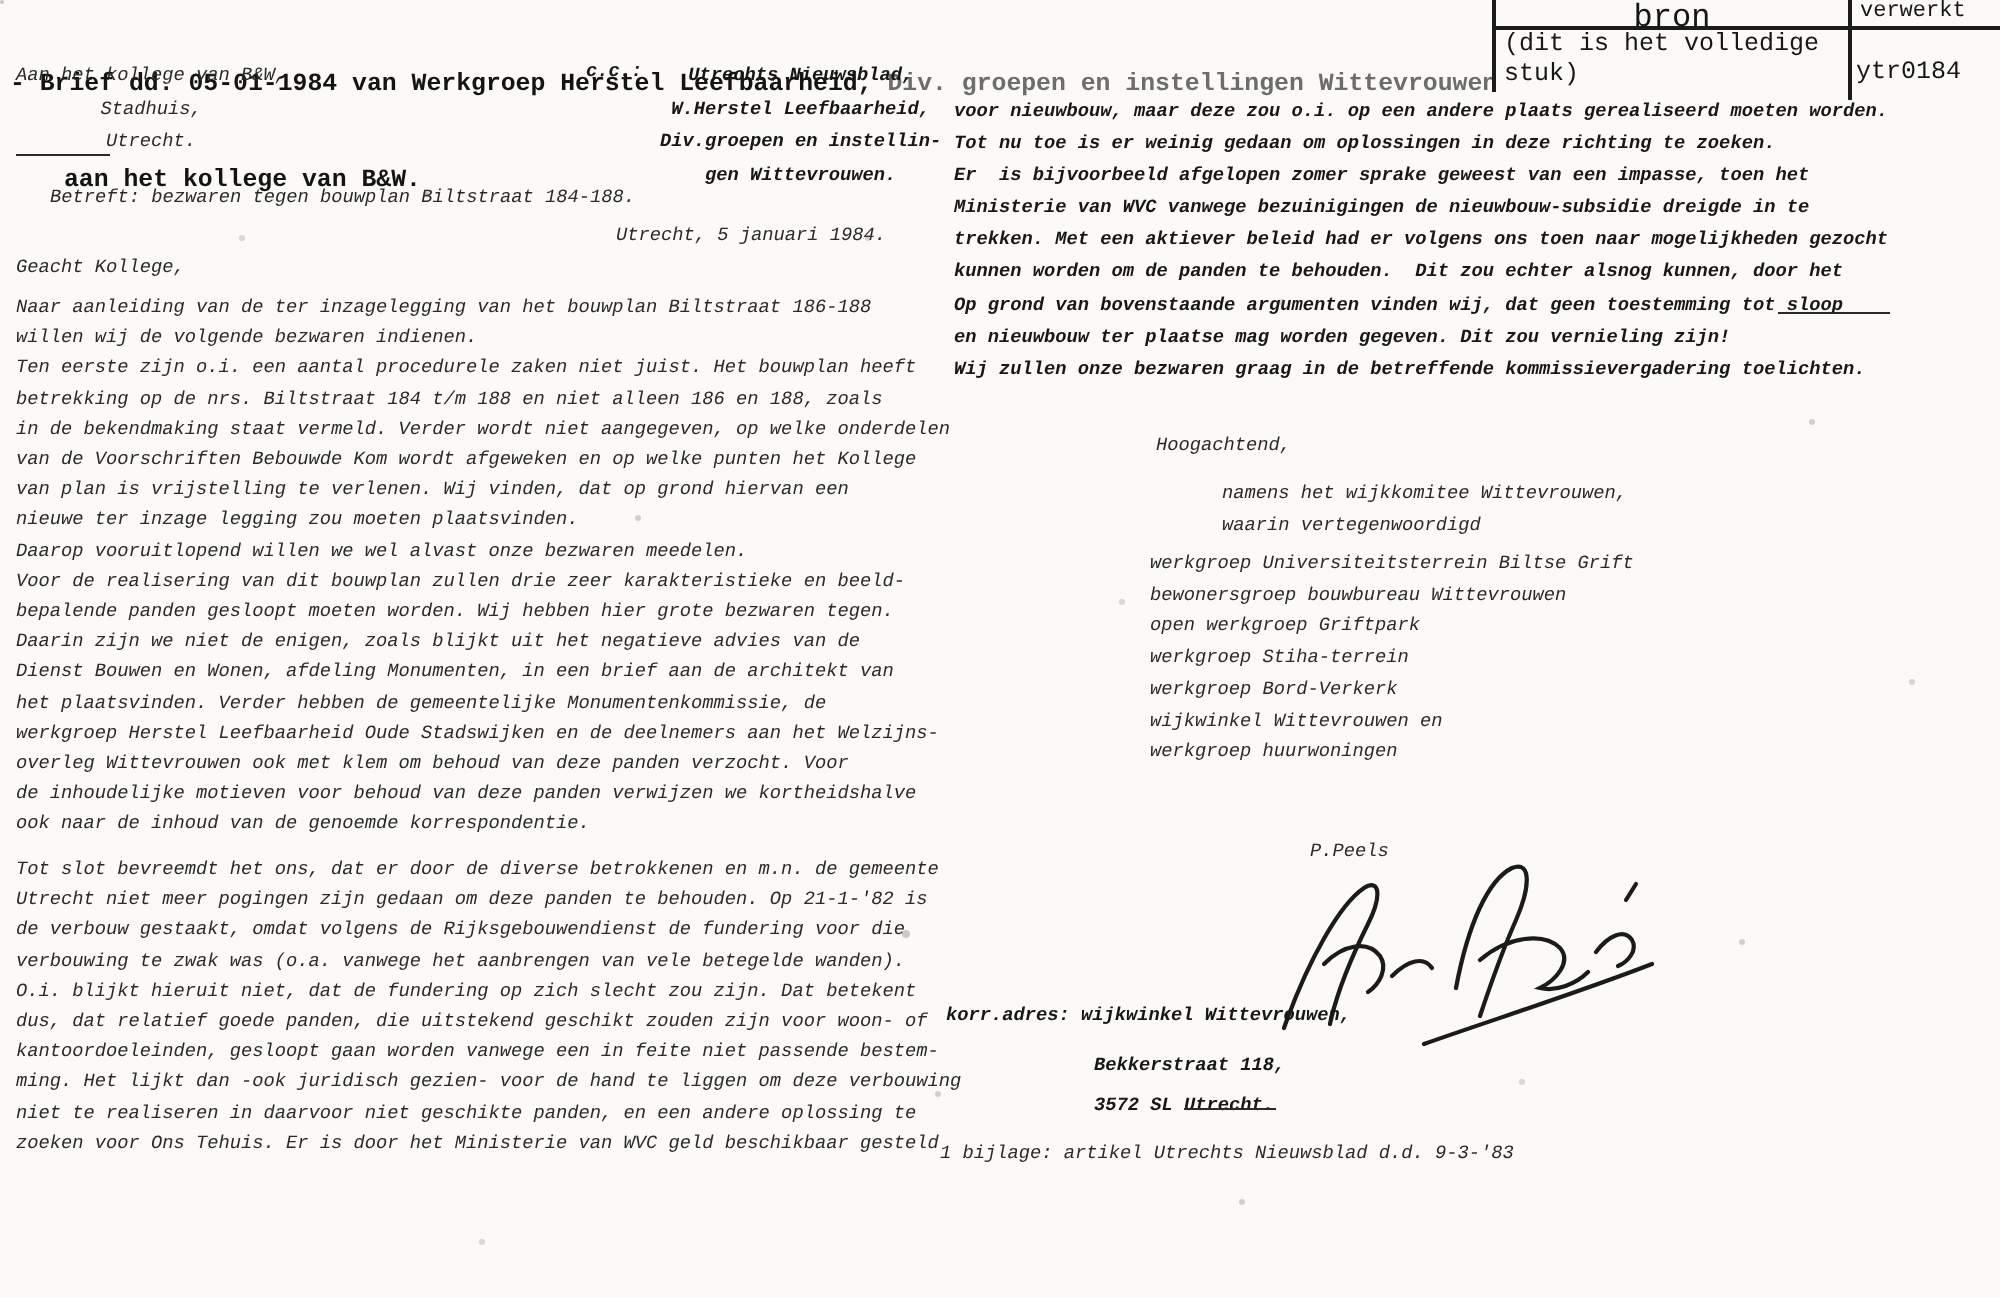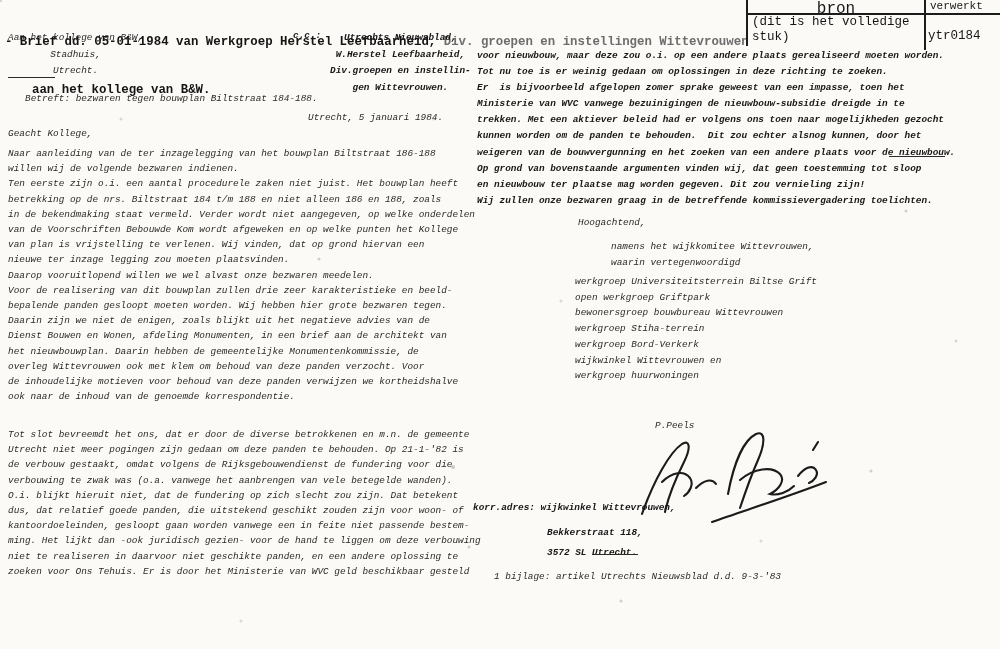--- a/index.html
+++ b/index.html
@@ -87,21 +87,22 @@
       <div class="tl">betrekking op de nrs. Biltstraat 184 t/m 188 en niet alleen 186 en 188, zoals</div>
       <div class="tl">in de bekendmaking staat vermeld. Verder wordt niet aangegeven, op welke onderdelen</div>
       <div class="tl">van de Voorschriften Bebouwde Kom wordt afgeweken en op welke punten het Kollege</div>
       <div class="tl">van plan is vrijstelling te verlenen. Wij vinden, dat op grond hiervan een</div>
       <div class="tl">nieuwe ter inzage legging zou moeten plaatsvinden.</div>
       <div class="tl">Daarop vooruitlopend willen we wel alvast onze bezwaren meedelen.</div>
       <div class="tl">Voor de realisering van dit bouwplan zullen drie zeer karakteristieke en beeld-</div>
       <div class="tl">bepalende panden gesloopt moeten worden. Wij hebben hier grote bezwaren tegen.</div>
       <div class="tl">Daarin zijn we niet de enigen, zoals blijkt uit het negatieve advies van de</div>
       <div class="tl">Dienst Bouwen en Wonen, afdeling Monumenten, in een brief aan de architekt van</div>
-      <div class="tl">het nieuwbouwplan. Daarin hebben de gemeentelijke Monumentenkommissie, de</div>
+      <div class="tl">het plaatsvinden. Verder hebben de gemeentelijke Monumentenkommissie, de</div>
+      <div class="tl">werkgroep Herstel Leefbaarheid Oude Stadswijken en de deelnemers aan het Welzijns-</div>
       <div class="tl">overleg Wittevrouwen ook met klem om behoud van deze panden verzocht. Voor</div>
       <div class="tl">de inhoudelijke motieven voor behoud van deze panden verwijzen we kortheidshalve</div>
       <div class="tl">ook naar de inhoud van de genoemde korrespondentie.</div>
     </div>
   <div class="abs type lh152" style="left:8px;top:427px;">
       <div class="tl">Tot slot bevreemdt het ons, dat er door de diverse betrokkenen en m.n. de gemeente</div>
       <div class="tl">Utrecht niet meer pogingen zijn gedaan om deze panden te behouden. Op 21-1-'82 is</div>
       <div class="tl">de verbouw gestaakt, omdat volgens de Rijksgebouwendienst de fundering voor die</div>
       <div class="tl">verbouwing te zwak was (o.a. vanwege het aanbrengen van vele betegelde wanden).</div>
       <div class="tl">O.i. blijkt hieruit niet, dat de fundering op zich slecht zou zijn. Dat betekent</div>
@@ -112,36 +113,35 @@
       <div class="tl">zoeken voor Ons Tehuis. Er is door het Ministerie van WVC geld beschikbaar gesteld</div>
     </div>
 
   <div class="abs type bold lh161" style="left:477px;top:48px;">
       <div class="tl">voor nieuwbouw, maar deze zou o.i. op een andere plaats gerealiseerd moeten worden.</div>
       <div class="tl">Tot nu toe is er weinig gedaan om oplossingen in deze richting te zoeken.</div>
       <div class="tl">Er  is bijvoorbeeld afgelopen zomer sprake geweest van een impasse, toen het</div>
       <div class="tl">Ministerie van WVC vanwege bezuinigingen de nieuwbouw-subsidie dreigde in te</div>
       <div class="tl">trekken. Met een aktiever beleid had er volgens ons toen naar mogelijkheden gezocht</div>
       <div class="tl">kunnen worden om de panden te behouden.  Dit zou echter alsnog kunnen, door het</div>
-      <div class="tl">weigeren van de bouwvergunning en het zoeken van een andere plaats voor de nieuwbouw.</div>
       <div class="tl">Op grond van bovenstaande argumenten vinden wij, dat geen toestemming tot sloop</div>
       <div class="tl">en nieuwbouw ter plaatse mag worden gegeven. Dit zou vernieling zijn!</div>
       <div class="tl">Wij zullen onze bezwaren graag in de betreffende kommissievergadering toelichten.</div>
     </div>
   <div class="abs ul" style="left:889px;top:156px;width:56px;"></div>
 
   <div class="abs type" style="left:578px;top:217px;">Hoogachtend,</div>
   <div class="abs type lh157" style="left:575px;top:239px;margin-left:36px;">
       <div class="tl">namens het wijkkomitee Wittevrouwen,</div>
       <div class="tl">waarin vertegenwoordigd</div>
     </div>
   <div class="abs type lh157" style="left:575px;top:274px;">
       <div class="tl">werkgroep Universiteitsterrein Biltse Grift</div>
+      <div class="tl">bewonersgroep bouwbureau Wittevrouwen</div>
       <div class="tl">open werkgroep Griftpark</div>
-      <div class="tl">bewonersgroep bouwbureau Wittevrouwen</div>
       <div class="tl">werkgroep Stiha-terrein</div>
       <div class="tl">werkgroep Bord-Verkerk</div>
       <div class="tl">wijkwinkel Wittevrouwen en</div>
       <div class="tl">werkgroep huurwoningen</div>
     </div>
   <div class="abs type" style="left:655px;top:383px;margin-top:37px;">P.Peels</div>
 
   <svg class="sig-svg" width="230" height="120" viewBox="0 0 230 120" aria-label="Pieter Peels">
     <g fill="none" stroke="#1b1b1b" stroke-width="2.1" stroke-linecap="round">
       <path d="M22,96 C34,62 50,34 62,26 C70,21 71,30 64,44 C55,62 48,80 45,94"></path>
@@ -155,16 +155,16 @@
     </g>
   </svg>
 
   <div class="abs type bold" style="left:473px;top:502px;">korr.adres: wijkwinkel Wittevrouwen,</div>
   <div class="abs type bold lh195" style="left:547px;top:523px;">
       <div class="tl">Bekkerstraat 118,</div>
       <div class="tl">3572 SL Utrecht.</div>
     </div>
   <div class="abs ul" style="left:592px;top:554px;width:46px;"></div>
 
-  <div class="abs type" style="left:470px;top:571px;margin-left:24px;">1 bijlage: artikel Utrechts Nieuwsblad d.d. 9-3-'83</div>
+  <div class="abs type" style="left:470px;top:571px;">1 bijlage: artikel Utrechts Nieuwsblad d.d. 9-3-'83</div>
 
   <div class="speckles"></div>
 </div>
 
 </body></html>

